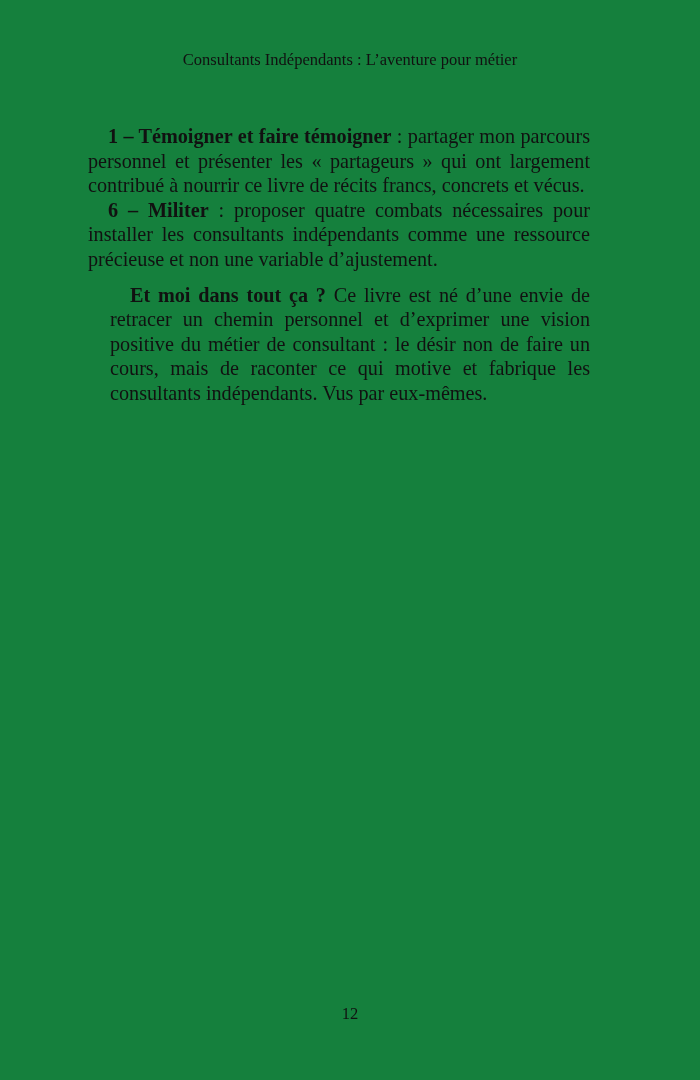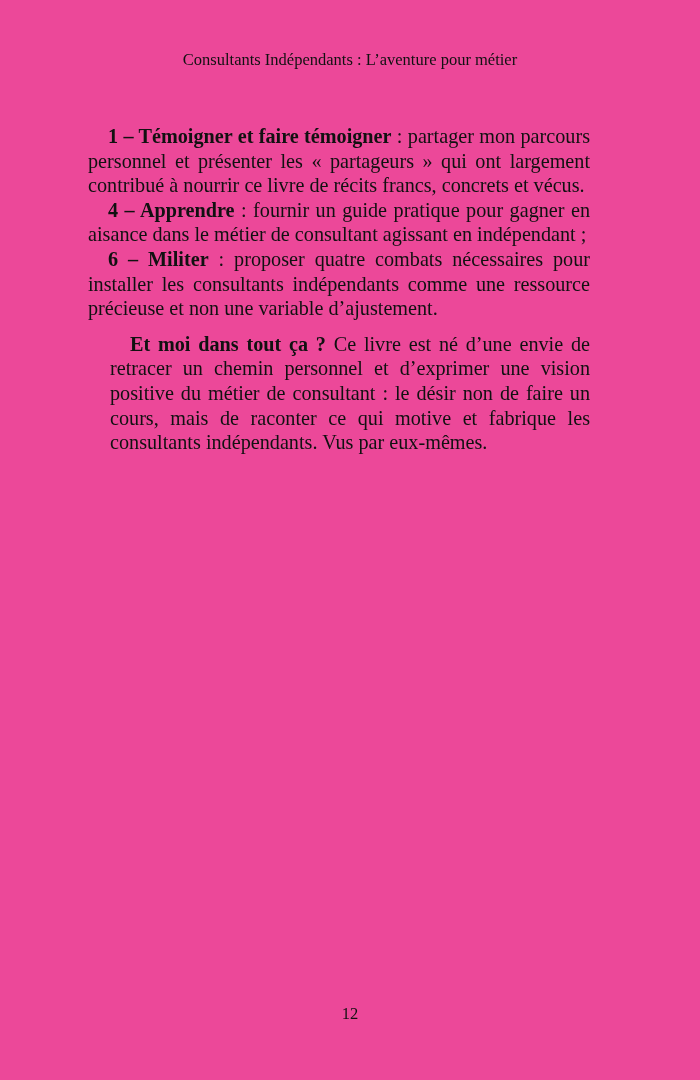--- a/index.html
+++ b/index.html
@@ -1,32 +1,31 @@
 <!DOCTYPE html>
 <html><head>
 <meta charset="utf-8">
 <style>
   html, body { margin: 0; padding: 0; background: #ffffff; }
   body { width: 700px; height: 1080px; position: relative; overflow: hidden; }
-  .page { position: absolute; left: 0; top: 0; width: 700px; height: 1080px; background: #ec4899; color: #111; font-family: "Liberation Serif", "DejaVu Serif", serif; }
+  .page { position: absolute; left: 0; top: 0; width: 700px; height: 1080px; background: #15803d; color: #111; font-family: "Liberation Serif", "DejaVu Serif", serif; }
   .running-header { position: absolute; top: 50px; left: 0; width: 700px; text-align: center; font-size: 16.5px; color: #111; }
   .body { position: absolute; top: 124px; left: 88px; width: 502px; font-size: 20.2px; line-height: 24.6px; }
   .body p { margin: 0; text-align: justify; text-indent: 20px; hyphens: none; font-family: Liberation Serif, serif; }
   .body p.gap { margin-top: 11px; margin-left: 22px; }
   .body b { font-weight: bold; }
   .page-number { position: absolute; top: 1004px; left: 0; width: 700px; text-align: center; font-size: 16.5px; }
 </style>
 </head>
 <body>
 
 <div class="page">
   <div class="running-header">Consultants Indépendants : L’aventure pour métier</div>
 
   <div class="body">
     <p><b>1 – Témoigner et faire témoigner</b><span> : partager mon parcours personnel et présenter les « partageurs » qui ont largement contribué à nourrir ce livre de récits francs, concrets et vécus.</span></p>
-    <p><b>4 – Apprendre</b><span> : fournir un guide pratique pour gagner en aisance dans le métier de consultant agissant en indépendant ;</span></p>
     <p><b>6 – Militer</b><span> : proposer quatre combats nécessaires pour installer les consultants indépendants comme une ressource précieuse et non une variable d’ajustement.</span></p>
 
     <p class="gap"><b>Et moi dans tout ça ?</b><span> Ce livre est né d’une envie de retracer un chemin personnel et d’exprimer une vision positive du métier de consultant : le désir non de faire un cours, mais de raconter ce qui motive et fabrique les consultants indépendants. Vus par eux-mêmes.</span></p>
   </div>
 
   <div class="page-number">12</div>
 </div>
 
 </body></html>

